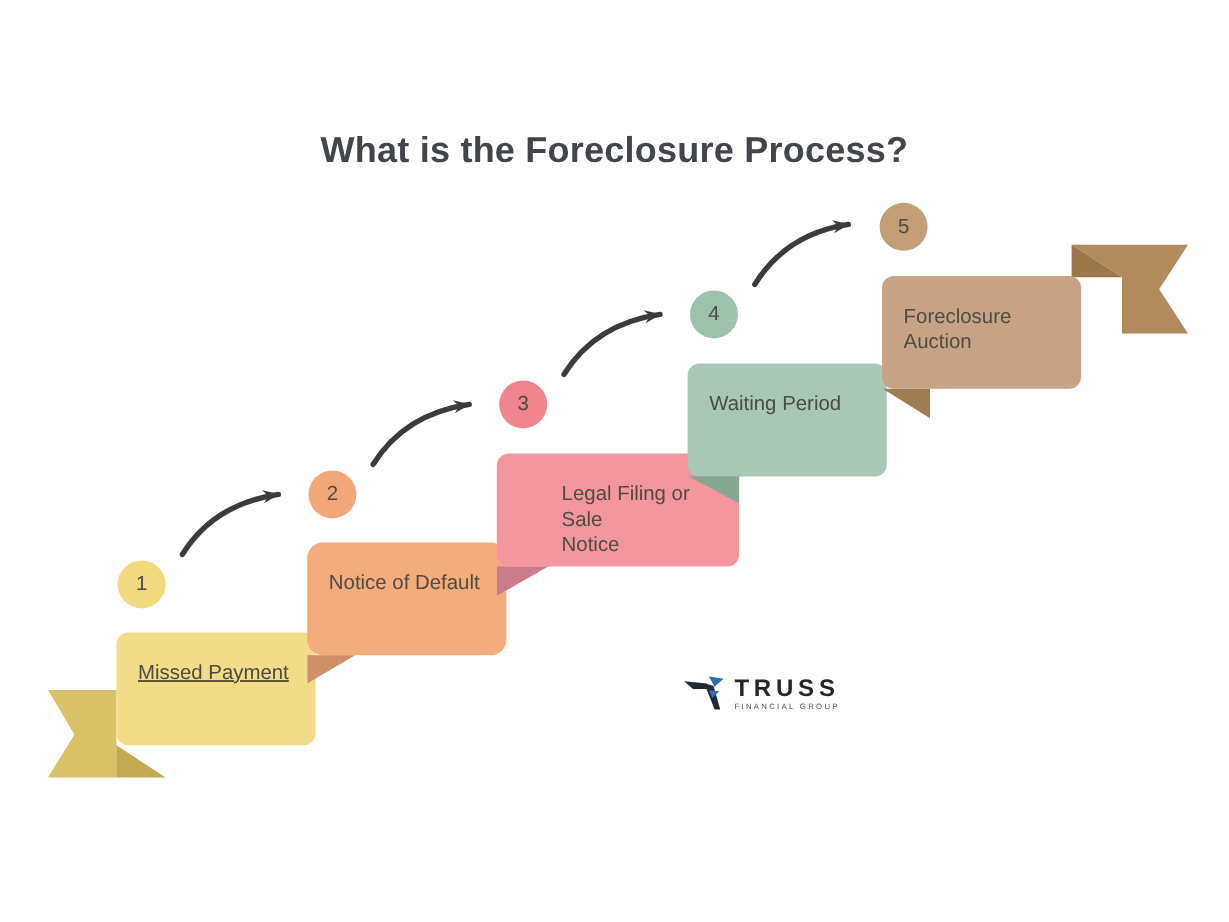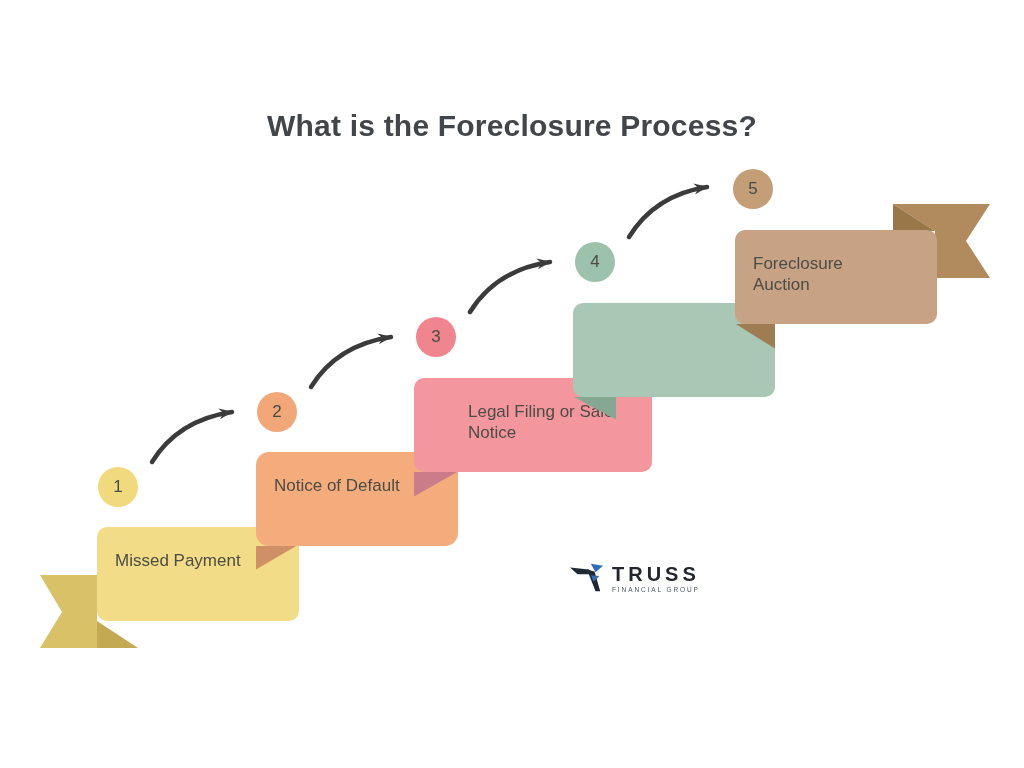--- a/index.html
+++ b/index.html
@@ -18,39 +18,39 @@
     font-size:30px;
     font-weight:bold;
     letter-spacing:0.2px;
     color:#42464a;
   }
   .decor{
     position:absolute;left:0;top:0;width:1024px;height:768px;
   }
   .box{
     position:absolute;
-    width:202px;height:94px;
+    width:166px;height:94px;
     border-radius:10px;
   }
   .box .label{
     display:block;
     padding:23px 14px 0 18px;
     font-size:17px;
     line-height:21px;
     color:#4d4c45;
     white-space:pre-line;
   }
   .fold{
     position:absolute;
     top:100%;left:0;
     margin-top:-0.5px;
   }
   .fold.tl{clip-path:polygon(0 0,100% 0,0 100%);}   
   .fold.tr{clip-path:polygon(0 0,100% 0,100% 100%);} 
-  .b1{left:97px;top:515px;}
+  .b1{left:97px;top:515px;text-decoration:underline;}
   .b2{left:256px;top:440px;}
   .b3{left:414px;top:366px;padding-left:36px;}
   .b4{left:573px;top:291px;}
   .b5{left:735px;top:218px;}
   .f2{width:41px;height:24px;}
   .f3{width:44px;height:25px;}
   .f4{width:43px;height:23px;}
   .f5{width:40px;height:25px;}
   .circle{
     position:absolute;
@@ -122,20 +122,21 @@
   </div>
 
   <div class="box b3" style="background-color: rgb(244, 150, 158);">
     <div class="fold tl f3" style="background-color: rgb(202, 125, 137);"></div>
     <span class="label">Legal Filing or Sale
 Notice</span>
   </div>
 
   <div class="box b4" style="background-color: rgb(168, 199, 180);">
     <div class="fold tr f4" style="background-color: rgb(133, 168, 147);"></div>
+    <span class="label">Waiting Period</span>
   </div>
 
   <div class="box b5" style="background-color: rgb(200, 162, 132);">
     <div class="fold tr f5" style="background-color: rgb(160, 124, 82);"></div>
     <span class="label">Foreclosure
 Auction</span>
   </div>
 
   <div class="circle c1" style="background-color: rgb(241, 217, 126);">
       <span>1</span>

